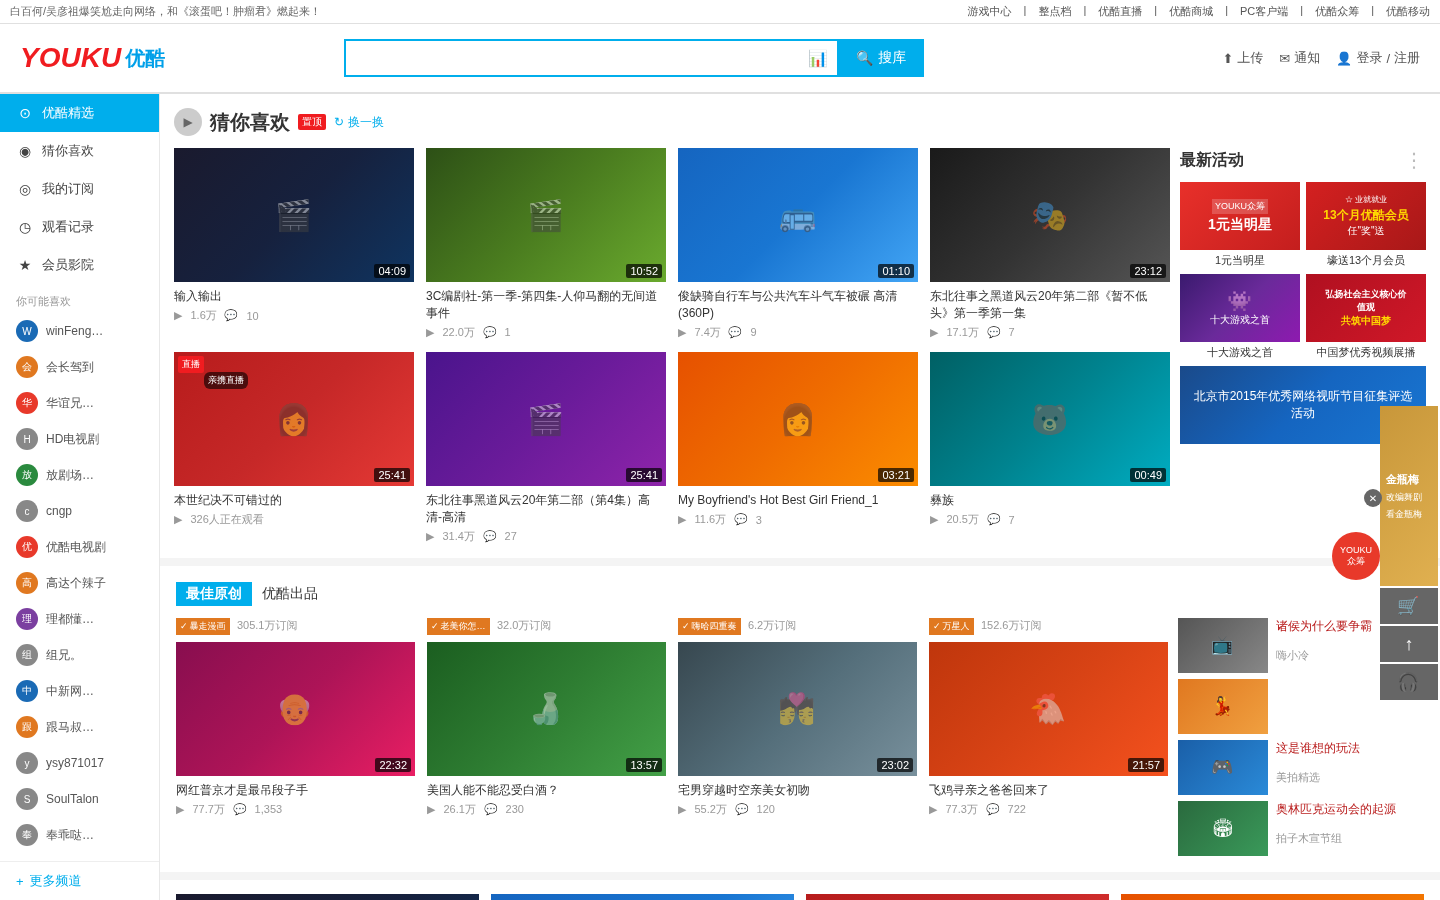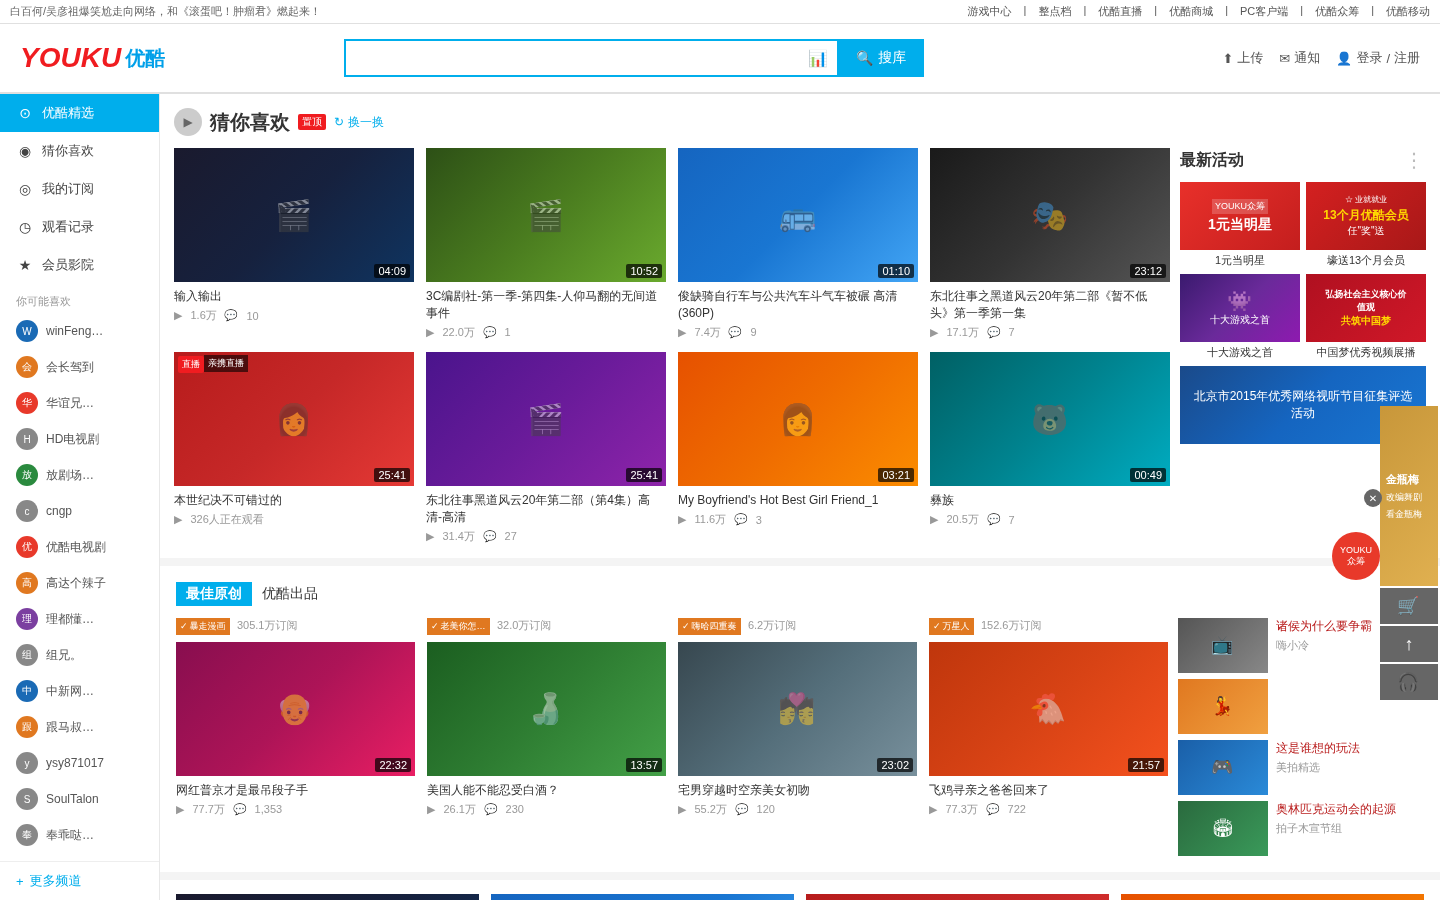--- a/index.html
+++ b/index.html
@@ -82,21 +82,21 @@
 
     .video-thumb-content { position: absolute; top: 0; left: 0; width: 100%; height: 100%; display: flex; align-items: center; justify-content: center; }
     .video-thumb-person { font-size: 30px; color: rgba(255,255,255,0.5); }
 
     .section-divider { height: 8px; background: #f4f4f4; }
     .right-small-items { display: flex; flex-direction: column; gap: 6px; }
     .right-small-item { display: flex; gap: 8px; cursor: pointer; }
     .right-small-thumb { width: 90px; height: 55px; flex-shrink: 0; }
     .right-small-info { flex: 1; }
     .right-small-title { font-size: 12px; color: #b91c1c; line-height: 1.4; }
-    .right-small-meta { font-size: 11px; color: #999; margin-top: 3px; }
+    .right-small-meta { font-size: 11px; color: #999; margin-top: 13px; }
 
     .guess-section { background: #fff; padding: 14px 14px 14px 14px; }
   </style>
 </head>
 <body>
 
 <div class="top-banner">
   <span>白百何/吴彦祖爆笑尬走向网络，和《滚蛋吧！肿瘤君》燃起来！</span>
   <div class="top-banner-right">
     <span>游戏中心</span>
@@ -327,21 +327,21 @@
             </div>
           </div>
           <div class="video-grid" style="margin-top:12px;">
 
             <div class="video-card">
               <div class="video-thumb thumb-5" style="padding-top:56%;position:relative;overflow:hidden;">
                 <div class="video-thumb-content">
                     <span class="video-thumb-person">👩</span>
                   </div>
                 <span style="position:absolute;top:4px;left:4px;background:#F01C20;color:#fff;font-size:9px;padding:2px 4px;border-radius:2px;">直播</span>
-                <span style="position:absolute;top:3px;left:30px;background:rgba(0,0,0,0.6);color:#fff;font-size:9px;padding:2px 4px;border-radius:0;">亲携直播</span>
+                <span style="position:absolute;top:20px;left:30px;background:rgba(0,0,0,0.6);color:#fff;font-size:9px;padding:2px 4px;border-radius:6px;">亲携直播</span>
                 <span class="video-duration">25:41</span>
               </div>
               <div class="video-title">本世纪决不可错过的</div>
               <div class="video-meta">
                 <span>▶</span>
                   <span>326人正在观看</span>
               </div>
             </div>
 
             <div class="video-card">

